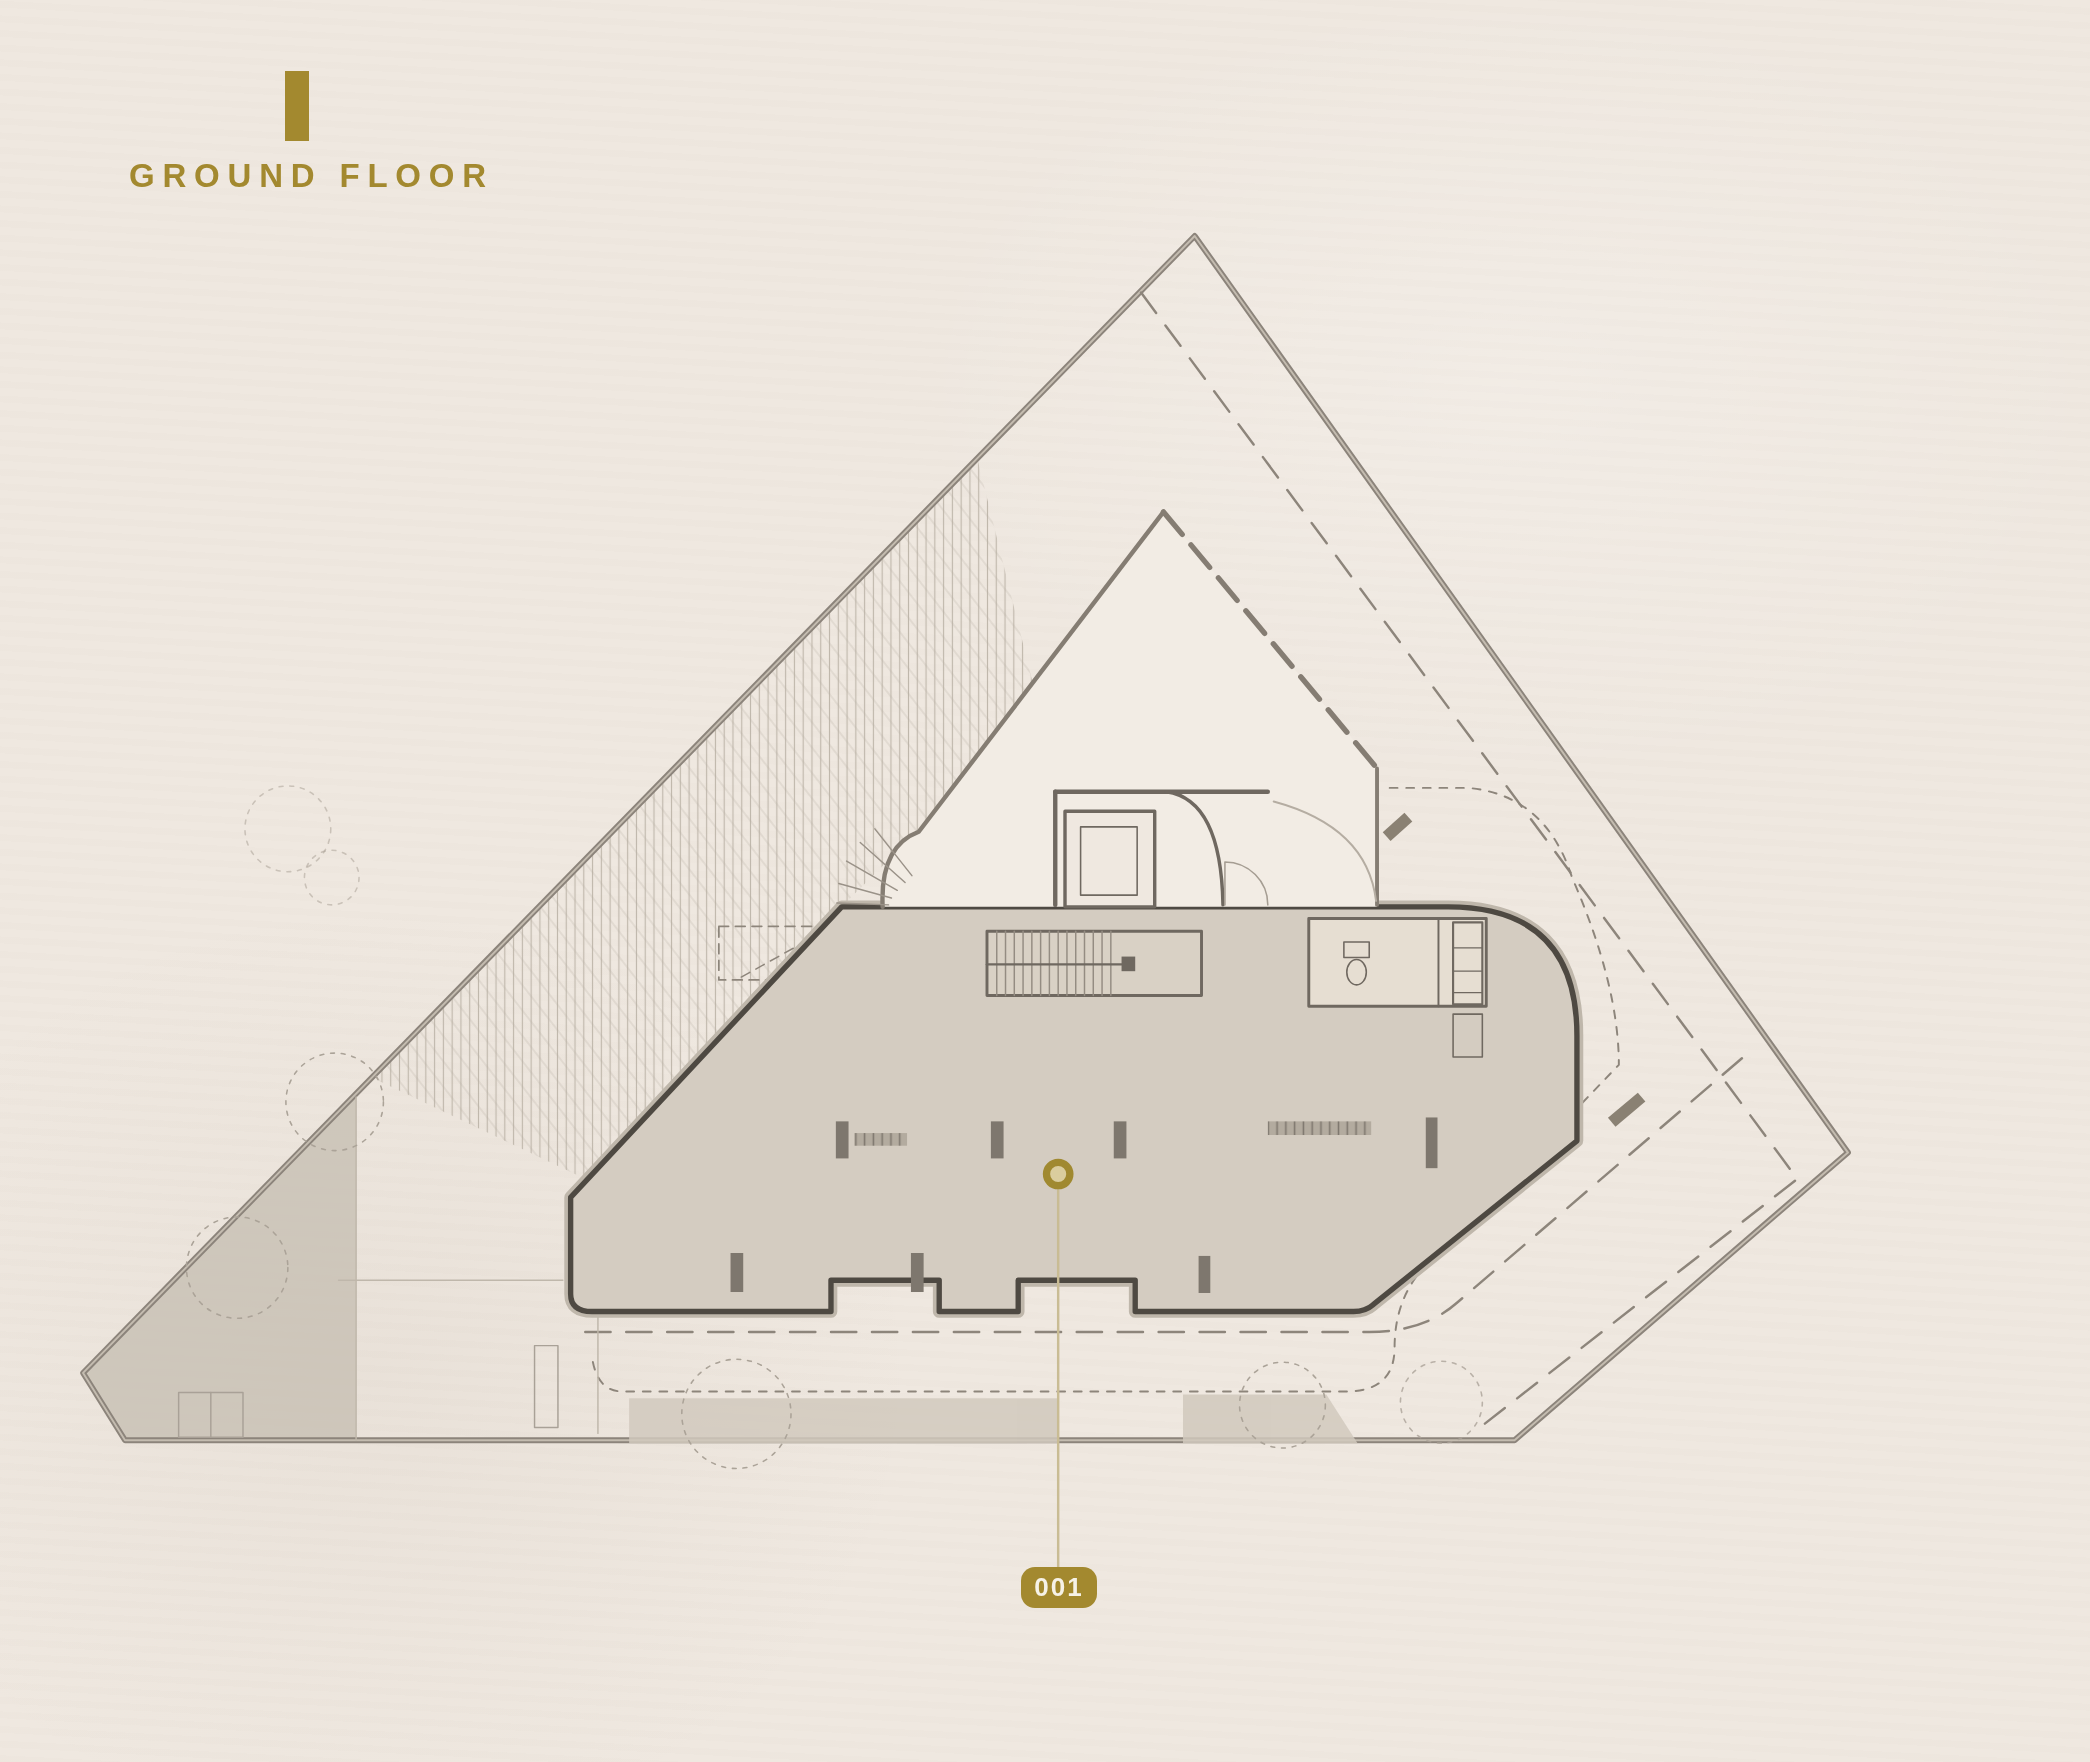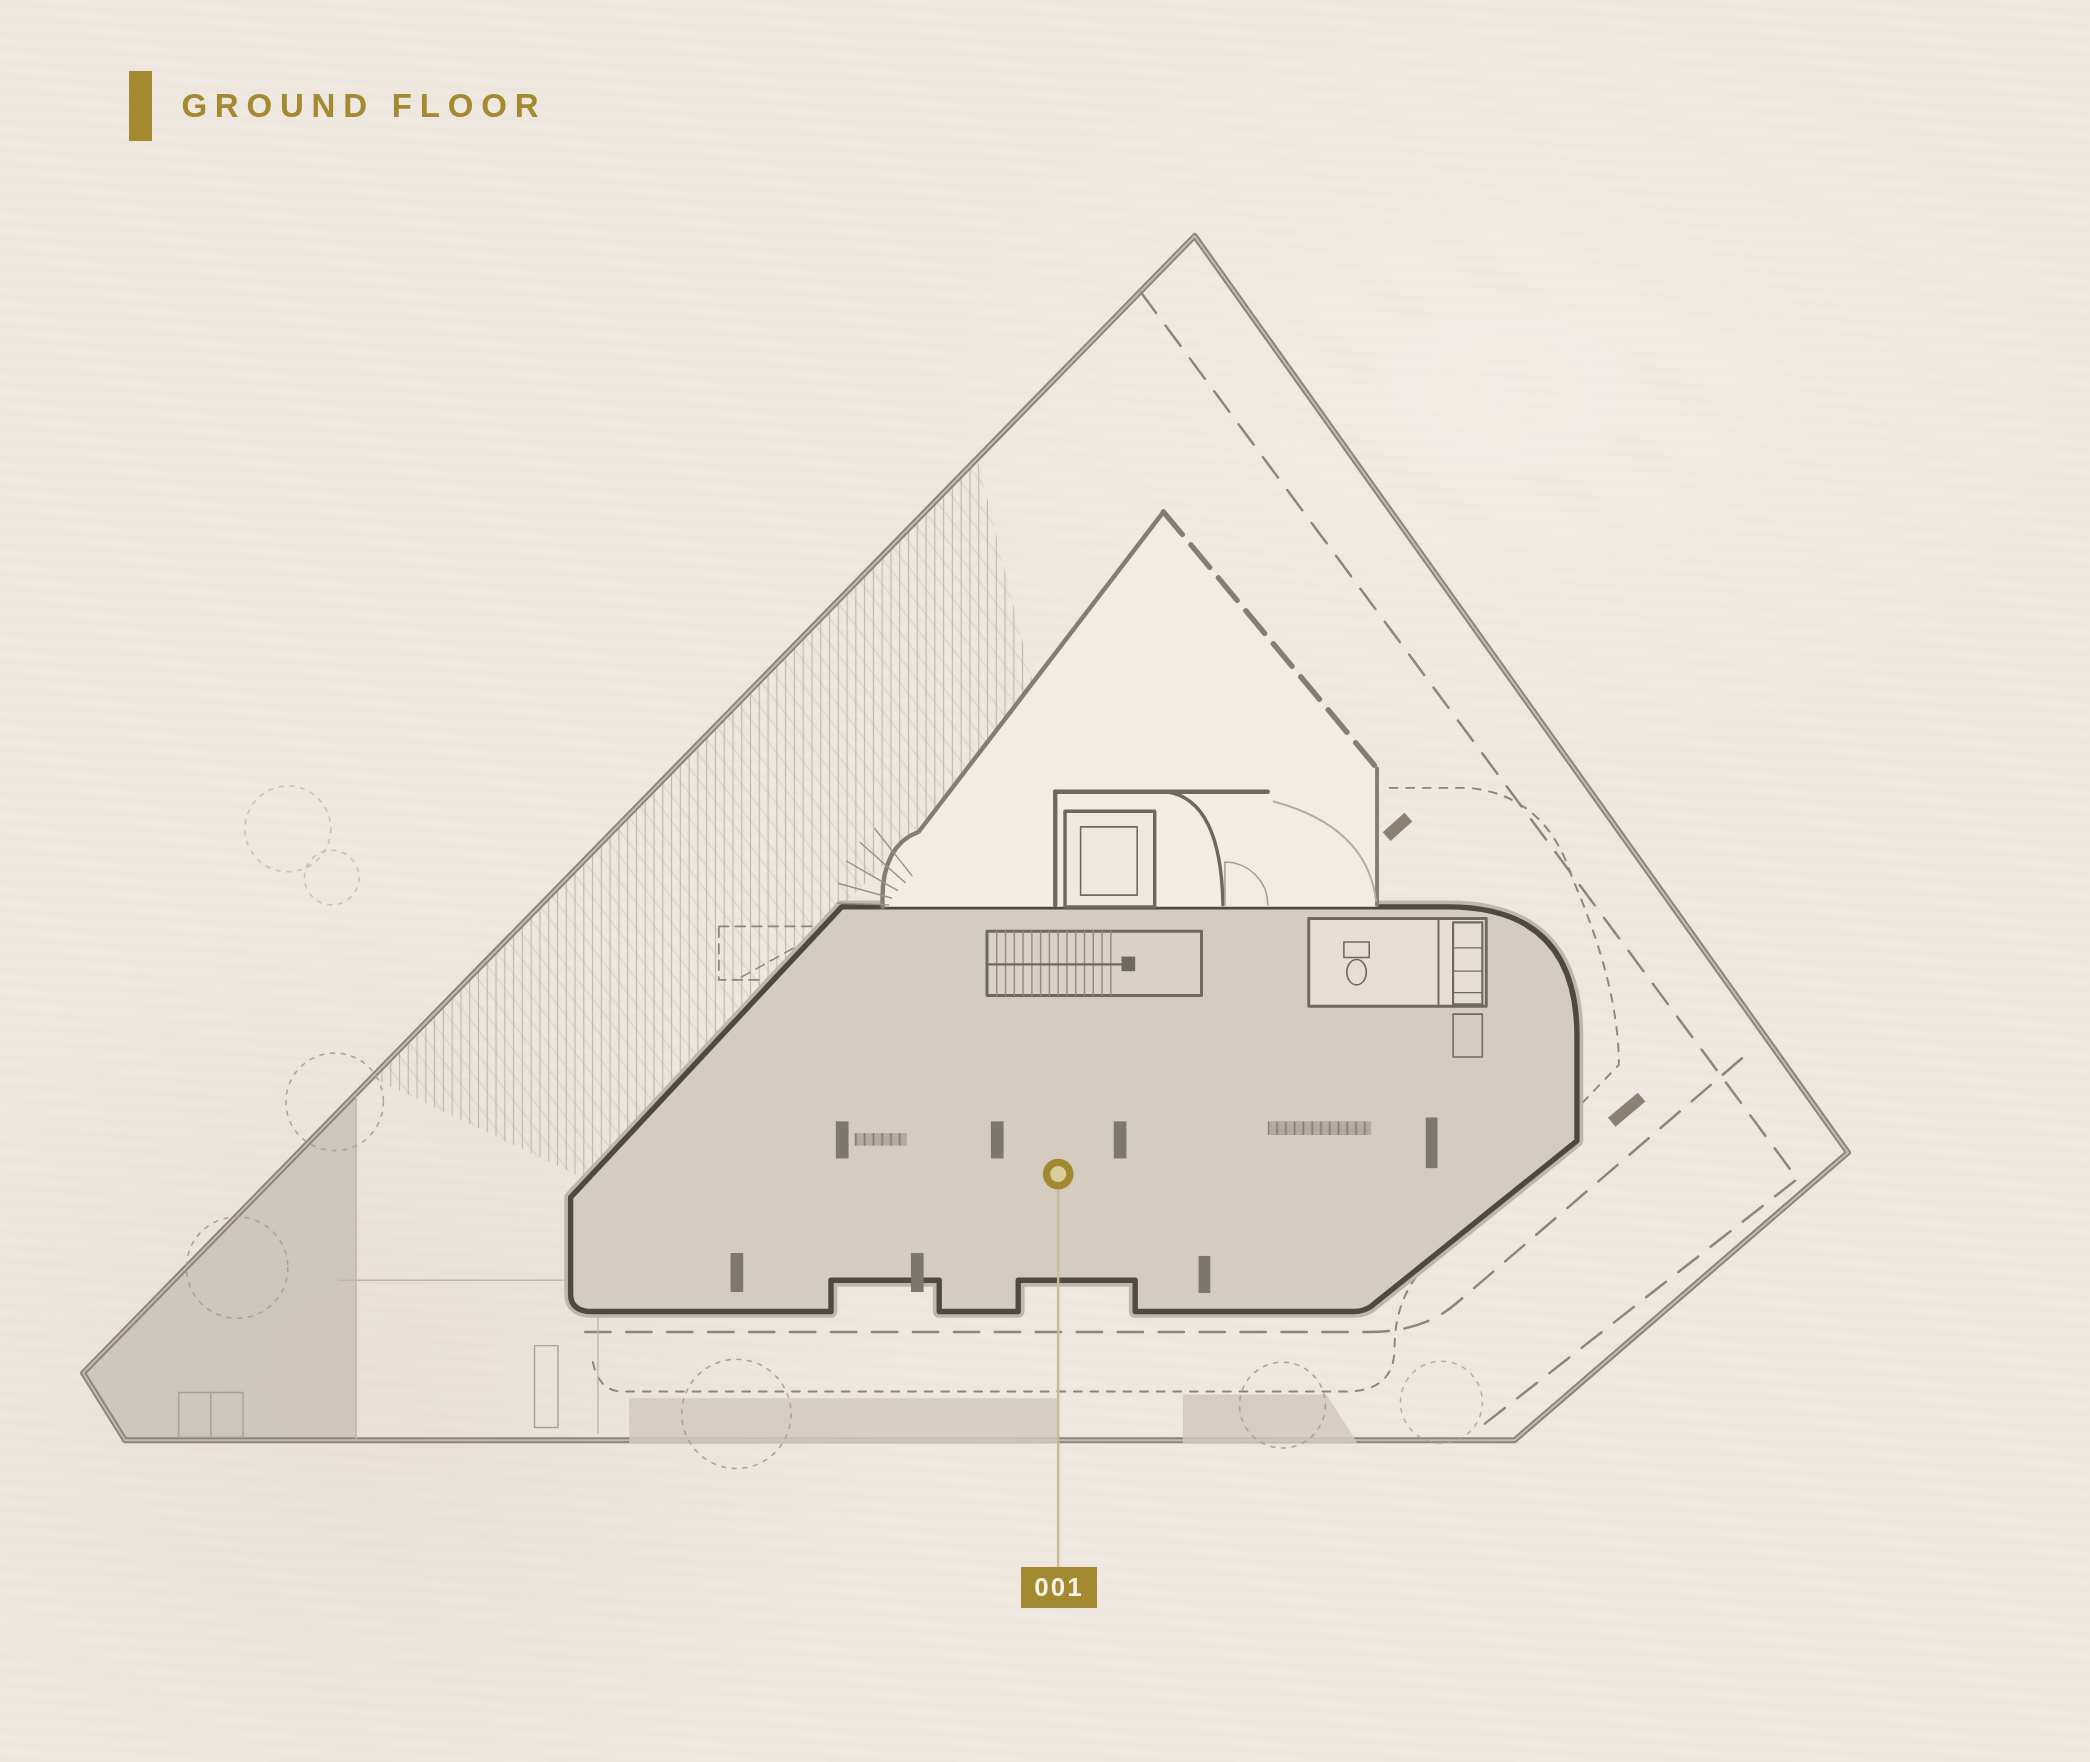--- a/index.html
+++ b/index.html
@@ -9,31 +9,31 @@
     font-family:"Liberation Sans",sans-serif;
   }
   .stage::after{ 
     content:"";position:absolute;inset:0;pointer-events:none;
     background:
       radial-gradient(878px 585px at 72% 22%, rgba(255,255,255,.18), transparent 70%),
       radial-gradient(780px 683px at 18% 78%, rgba(120,100,80,.05), transparent 70%),
       repeating-linear-gradient(3deg, rgba(140,120,100,.016) 0 6.8px, transparent 6.8px 14.6px);
   }
   .title-block{
-    position:absolute;left:129px;top:71px;display:flex;align-items:center;z-index:5;
+    position:absolute;left:129px;top:71px;display:flex;align-items:center;z-index:5;flex-direction:column;
   }
   .accent-bar{width:23.4px;height:70px;background:#a3892f;margin-right:29px;}
   .page-title{
     margin:0;font-size:33px;font-weight:700;letter-spacing:7.8px;color:#a3892f;
     line-height:70px;white-space:nowrap;
   }
   .unit-badge{
     position:absolute;left:1021px;top:1567px;width:76px;height:41px;background:#a3892f;
     color:#f6f2e7;display:flex;align-items:center;justify-content:center;
-    font-size:26px;font-weight:700;letter-spacing:2px;z-index:6;cursor:pointer;
+    font-size:26px;font-weight:700;letter-spacing:2px;z-index:6;cursor:pointer;border-radius:14px;
   }
   svg{position:absolute;left:0;top:0;z-index:1;}
 </style>
 </head>
 <body>
 
 <div class="stage">
 
   <div class="title-block">
     <div class="accent-bar"></div>

